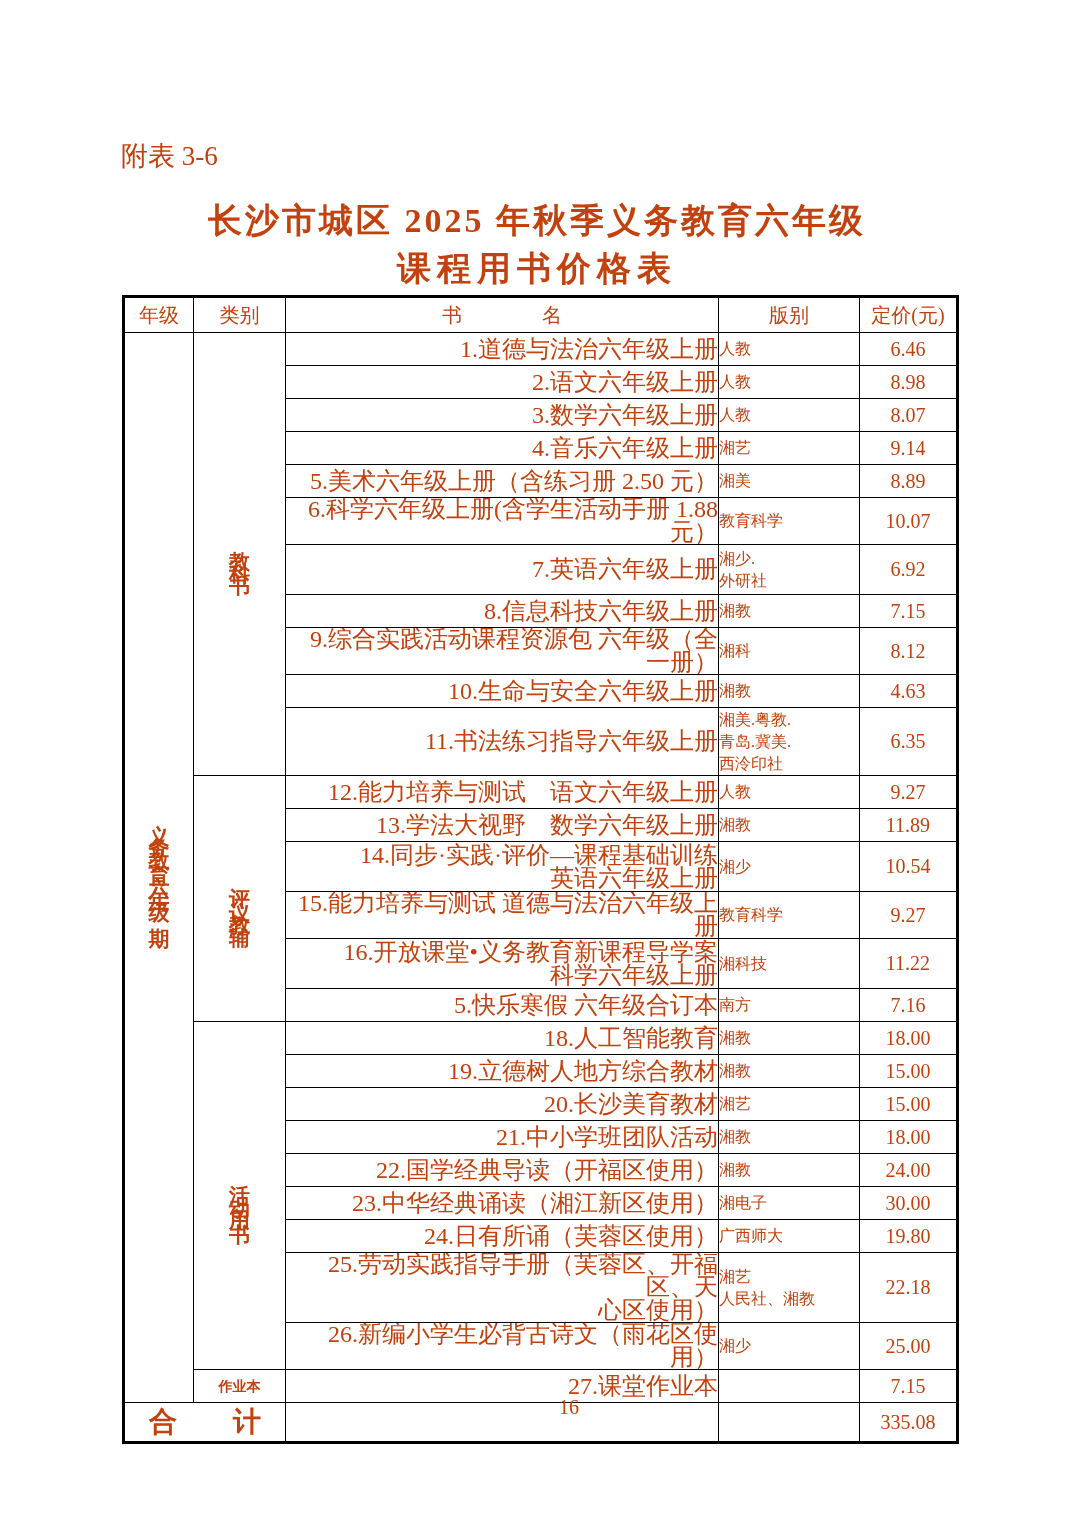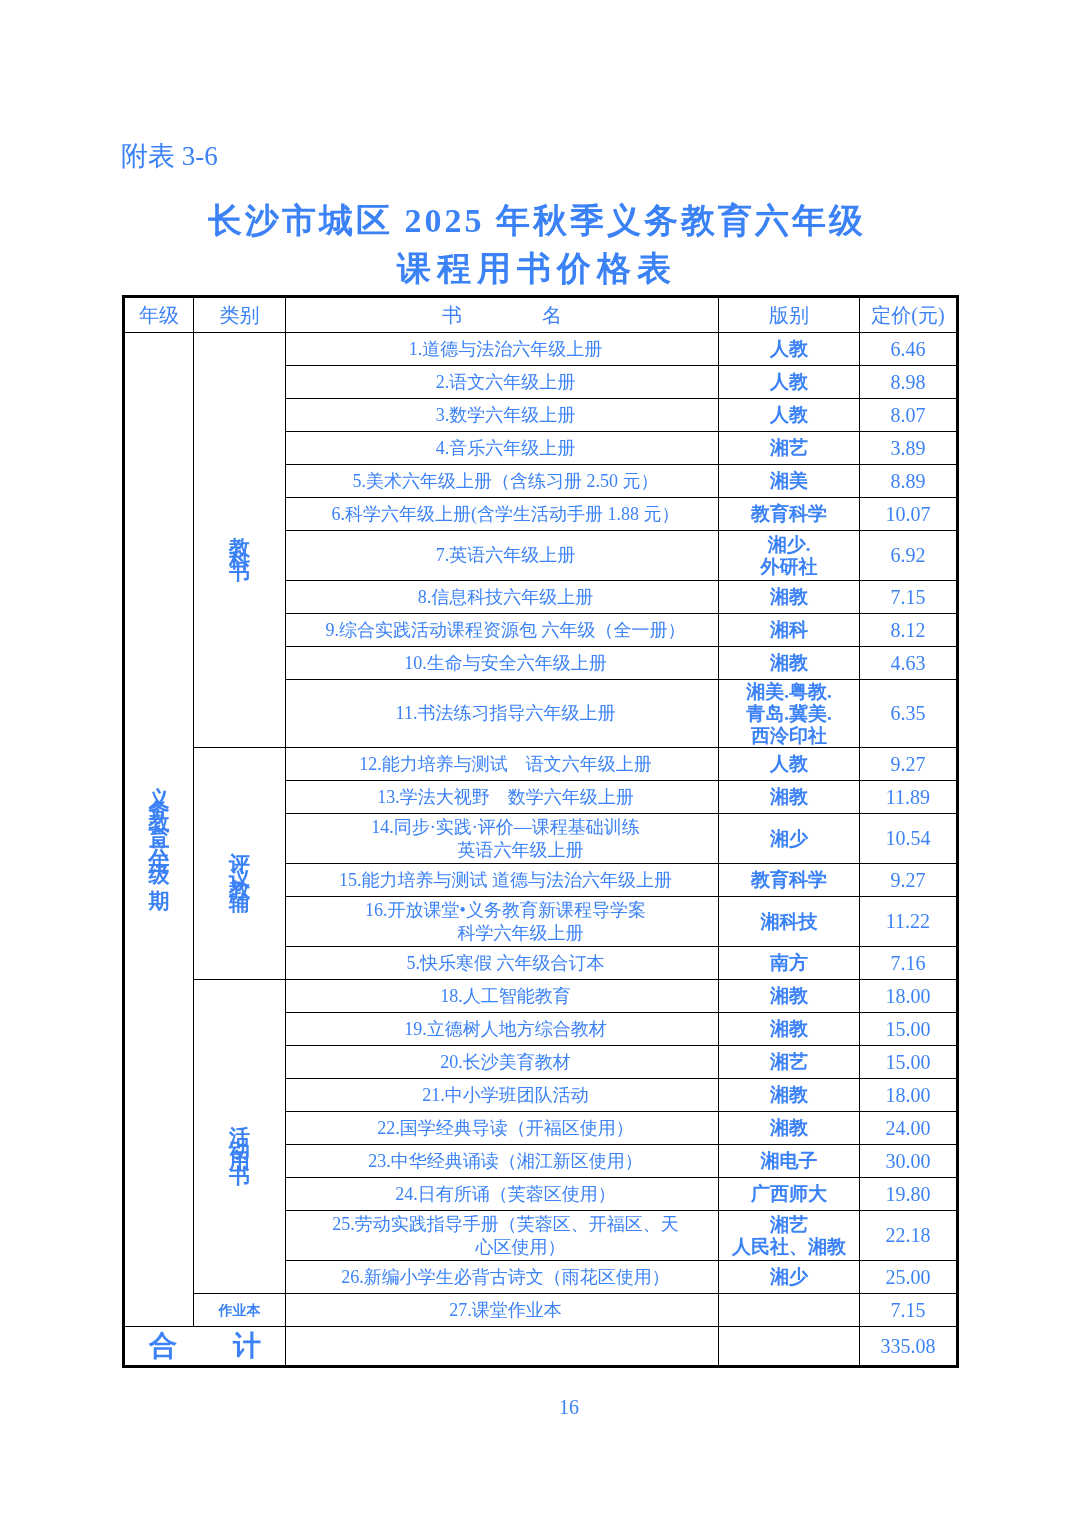--- a/index.html
+++ b/index.html
@@ -1,21 +1,21 @@
 <!DOCTYPE html>
 <html><head>
 <meta charset="utf-8">
 <style>
   html,body { margin:0; padding:0; background:#e8e8e8; }
   .page {
     position: relative;
     width: 1074px; height: 1520px;
     margin: 0 auto;
     background: #ffffff;
-    color: #3b82f6;
+    color: #c2410c;
     font-family: "Liberation Serif", "DejaVu Serif", serif;
   }
   .appendix {
     position: absolute; left: 121px; top: 138px;
     font-size: 27px;
   }
   .title {
     position: absolute; left: 0; width: 1074px;
     text-align: center; font-weight: bold; margin-top: 8px;
   }
@@ -36,28 +36,28 @@
   }
   tr.hd { height: 36px; }
   tr.s  { height: 33px; }
   tr.m  { height: 50px; }
   tr.l  { height: 68px; }
   tr.tt { height: 40px; }
 
   th { font-size: 20px; font-weight: normal; text-align: center; vertical-align: middle; }
 
   td.book {
-    text-align: center; vertical-align: middle;
-    font-size: 18px; line-height: 23px;
+    text-align: right; vertical-align: middle;
+    font-size: 24px; line-height: 23px;
     padding-left: 7px;
   }
   td.book .bl2 { padding-left: 30px; }
   td.pub {
-    text-align: center; vertical-align: middle;
-    font-size: 19px; line-height: 22px; font-weight: bold;
+    text-align: left; vertical-align: middle;
+    font-size: 16px; line-height: 22px;
   }
   td.price {
     text-align: center; vertical-align: middle;
     font-size: 20px;
   }
   td.grade, td.cat { text-align: center; vertical-align: middle; }
   .vtext {
     display: inline-block;
     writing-mode: vertical-rl;
     text-orientation: upright;
@@ -117,21 +117,21 @@
       <td class="price">8.98</td>
     </tr>
     <tr class="s">
       <td class="book">3.数学六年级上册</td>
       <td class="pub">人教</td>
       <td class="price">8.07</td>
     </tr>
     <tr class="s">
       <td class="book">4.音乐六年级上册</td>
       <td class="pub">湘艺</td>
-      <td class="price">3.89</td>
+      <td class="price">9.14</td>
     </tr>
     <tr class="s">
       <td class="book">5.美术六年级上册（含练习册 2.50 元）</td>
       <td class="pub">湘美</td>
       <td class="price">8.89</td>
     </tr>
     <tr class="s">
       <td class="book">6.科学六年级上册(含学生活动手册 1.88 元）</td>
       <td class="pub">教育科学</td>
       <td class="price">10.07</td>

